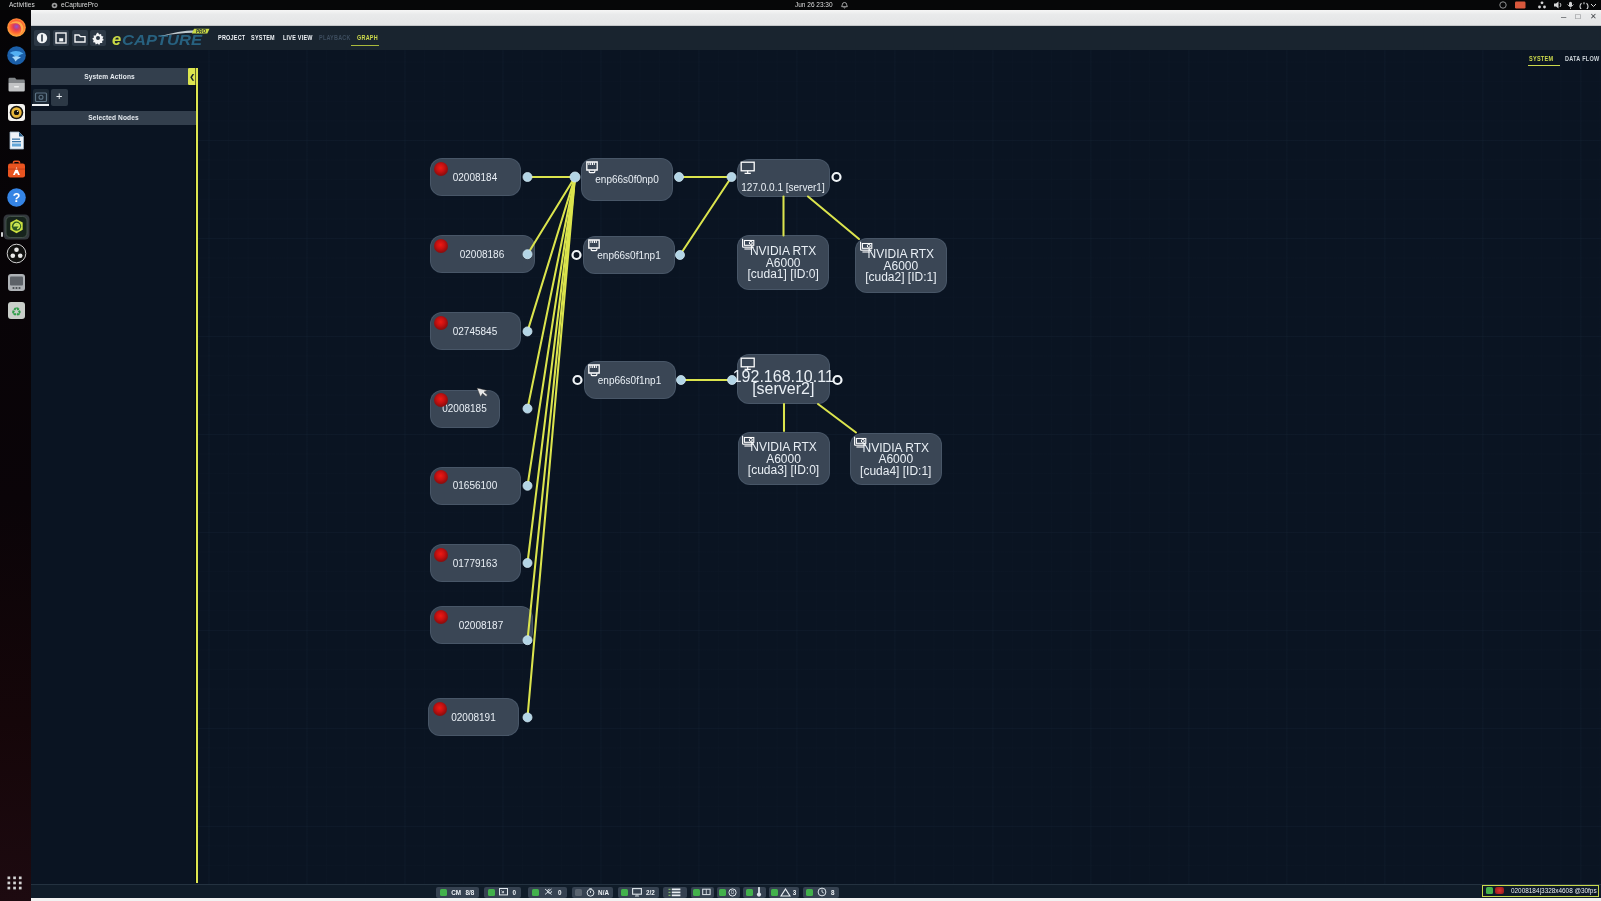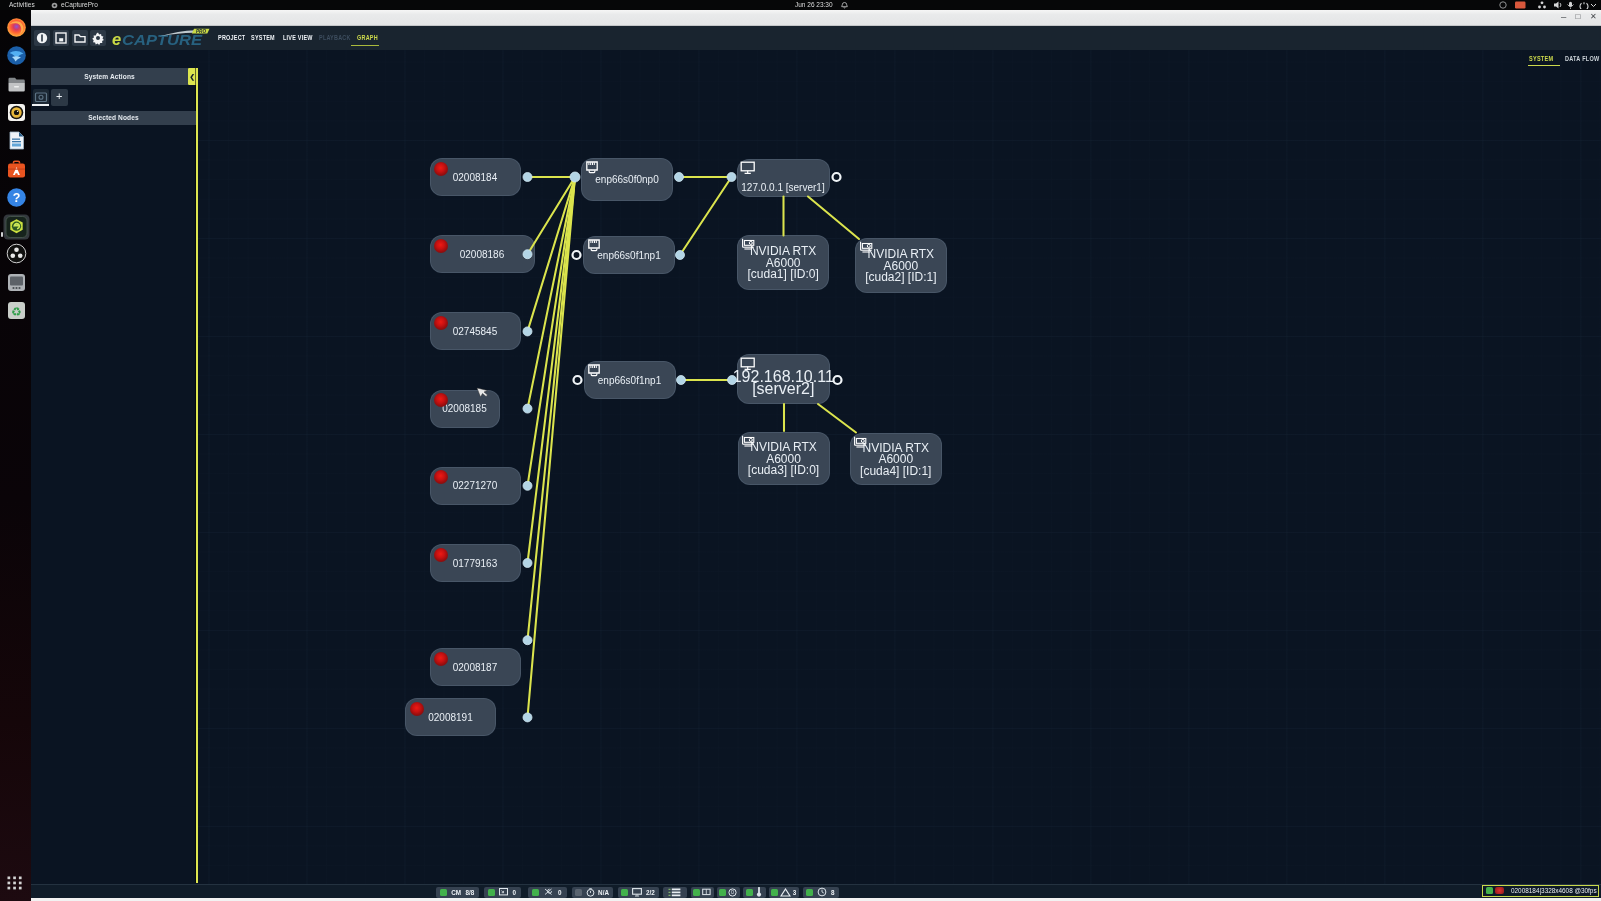--- a/index.html
+++ b/index.html
@@ -234,31 +234,31 @@
 <div class="node cam" style="left:429.5px;top:312.4px;width:91px;height:38px">
     <div class="rec"></div>
     <span>02745845</span>
   </div>
 <div class="node cam" style="left:429.5px;top:389.6px;width:70px;height:38px">
     <div class="rec"></div>
     <span>02008185</span>
   </div>
 <div class="node cam" style="left:429.5px;top:466.8px;width:91px;height:38px">
     <div class="rec"></div>
-    <span>02271270</span>
+    <span>01656100</span>
   </div>
 <div class="node cam" style="left:429.5px;top:544.0px;width:91px;height:38px">
     <div class="rec"></div>
     <span>01779163</span>
   </div>
-<div class="node cam" style="left:429.5px;top:648px;width:91px;height:38px">
+<div class="node cam" style="left:429.5px;top:606px;width:103px;height:38px">
     <div class="rec"></div>
     <span>02008187</span>
   </div>
-<div class="node cam" style="left:405px;top:698.4px;width:91px;height:38px">
+<div class="node cam" style="left:428px;top:698.4px;width:91px;height:38px">
     <div class="rec"></div>
     <span>02008191</span>
   </div>
 <div class="node ifn" style="left:581.0px;top:158.0px;width:92px;height:43px">
     <svg class="nico" width="14" height="14" viewBox="0 0 14 14">
       <path d="M1.8 1.0 h10.4 v8.0 h-10.4 z" fill="none" stroke="#fff" stroke-width="1.3"></path>
       <path d="M3.9 1.4 v2.6 M5.7 1.4 v2.6 M7.5 1.4 v2.6 M9.3 1.4 v2.6" stroke="#fff" stroke-width="1.0" fill="none"></path>
       <path d="M4.2 9.6 v1.2 a0.8 0.8 0 0 0 0.8 0.8 h4.0 a0.8 0.8 0 0 0 0.8-0.8 v-1.2" fill="none" stroke="#fff" stroke-width="1.2"></path>
     </svg>
     <span class="l1">enp66s0f0np0</span>

